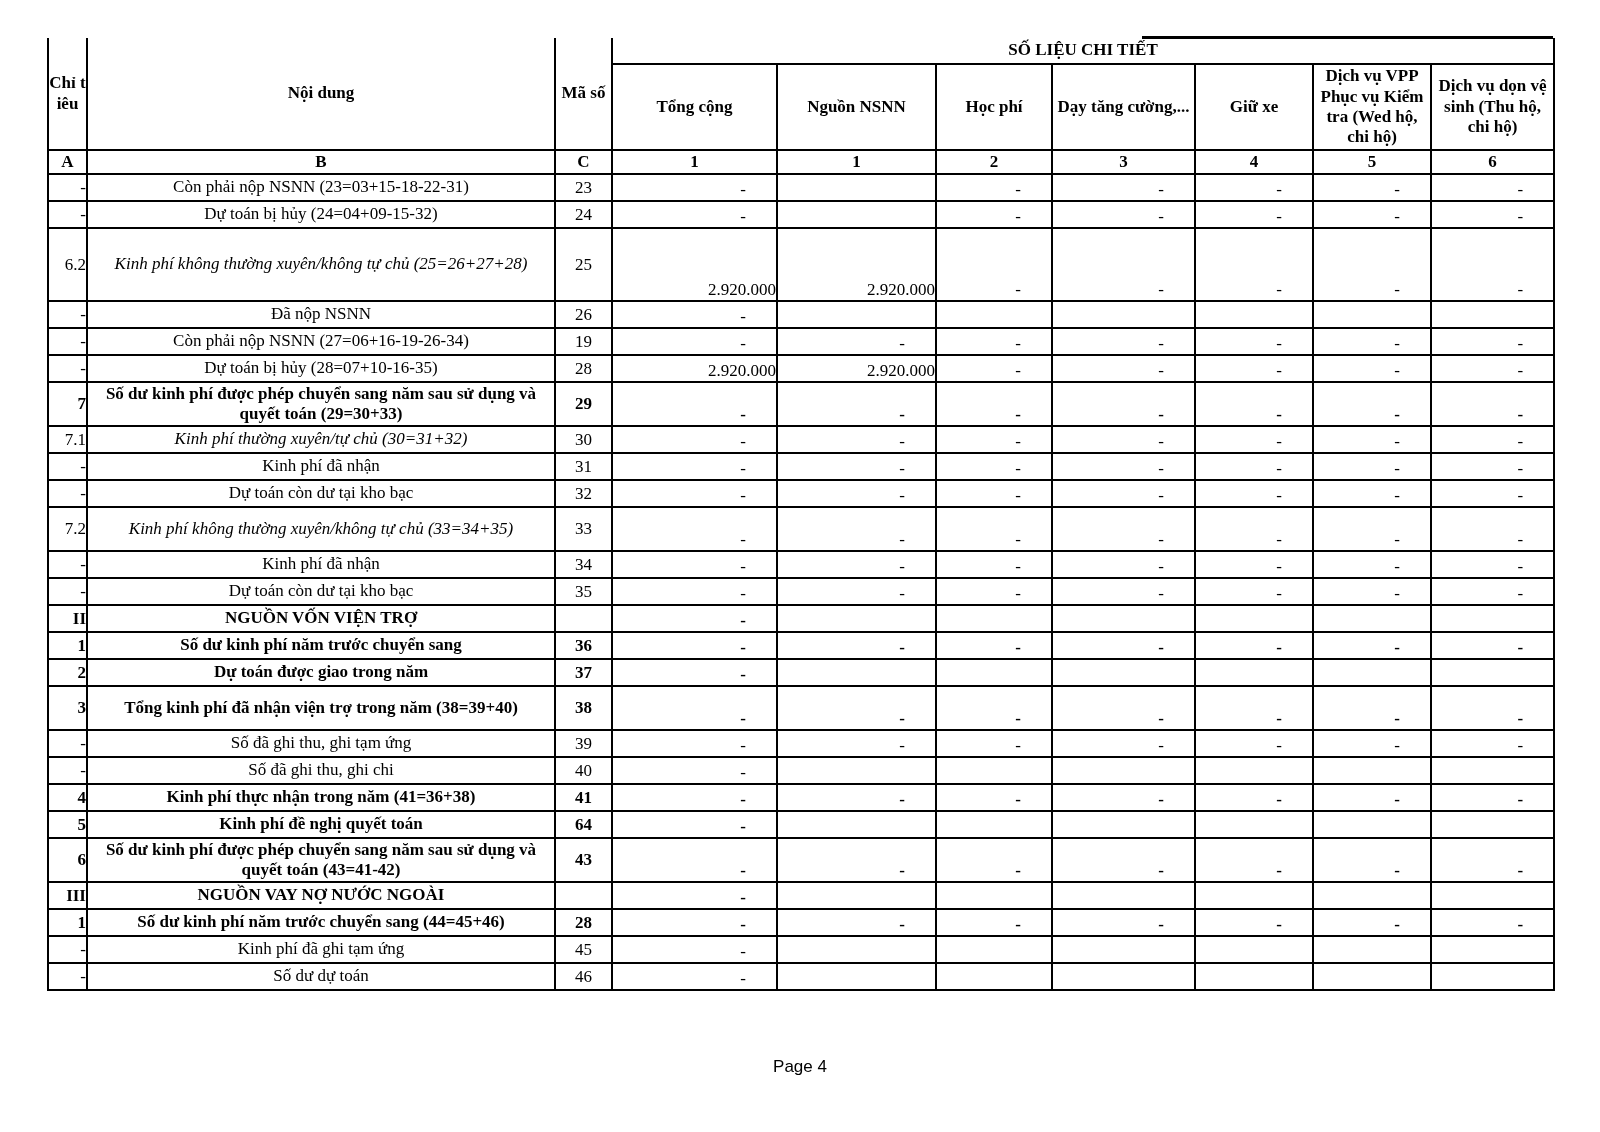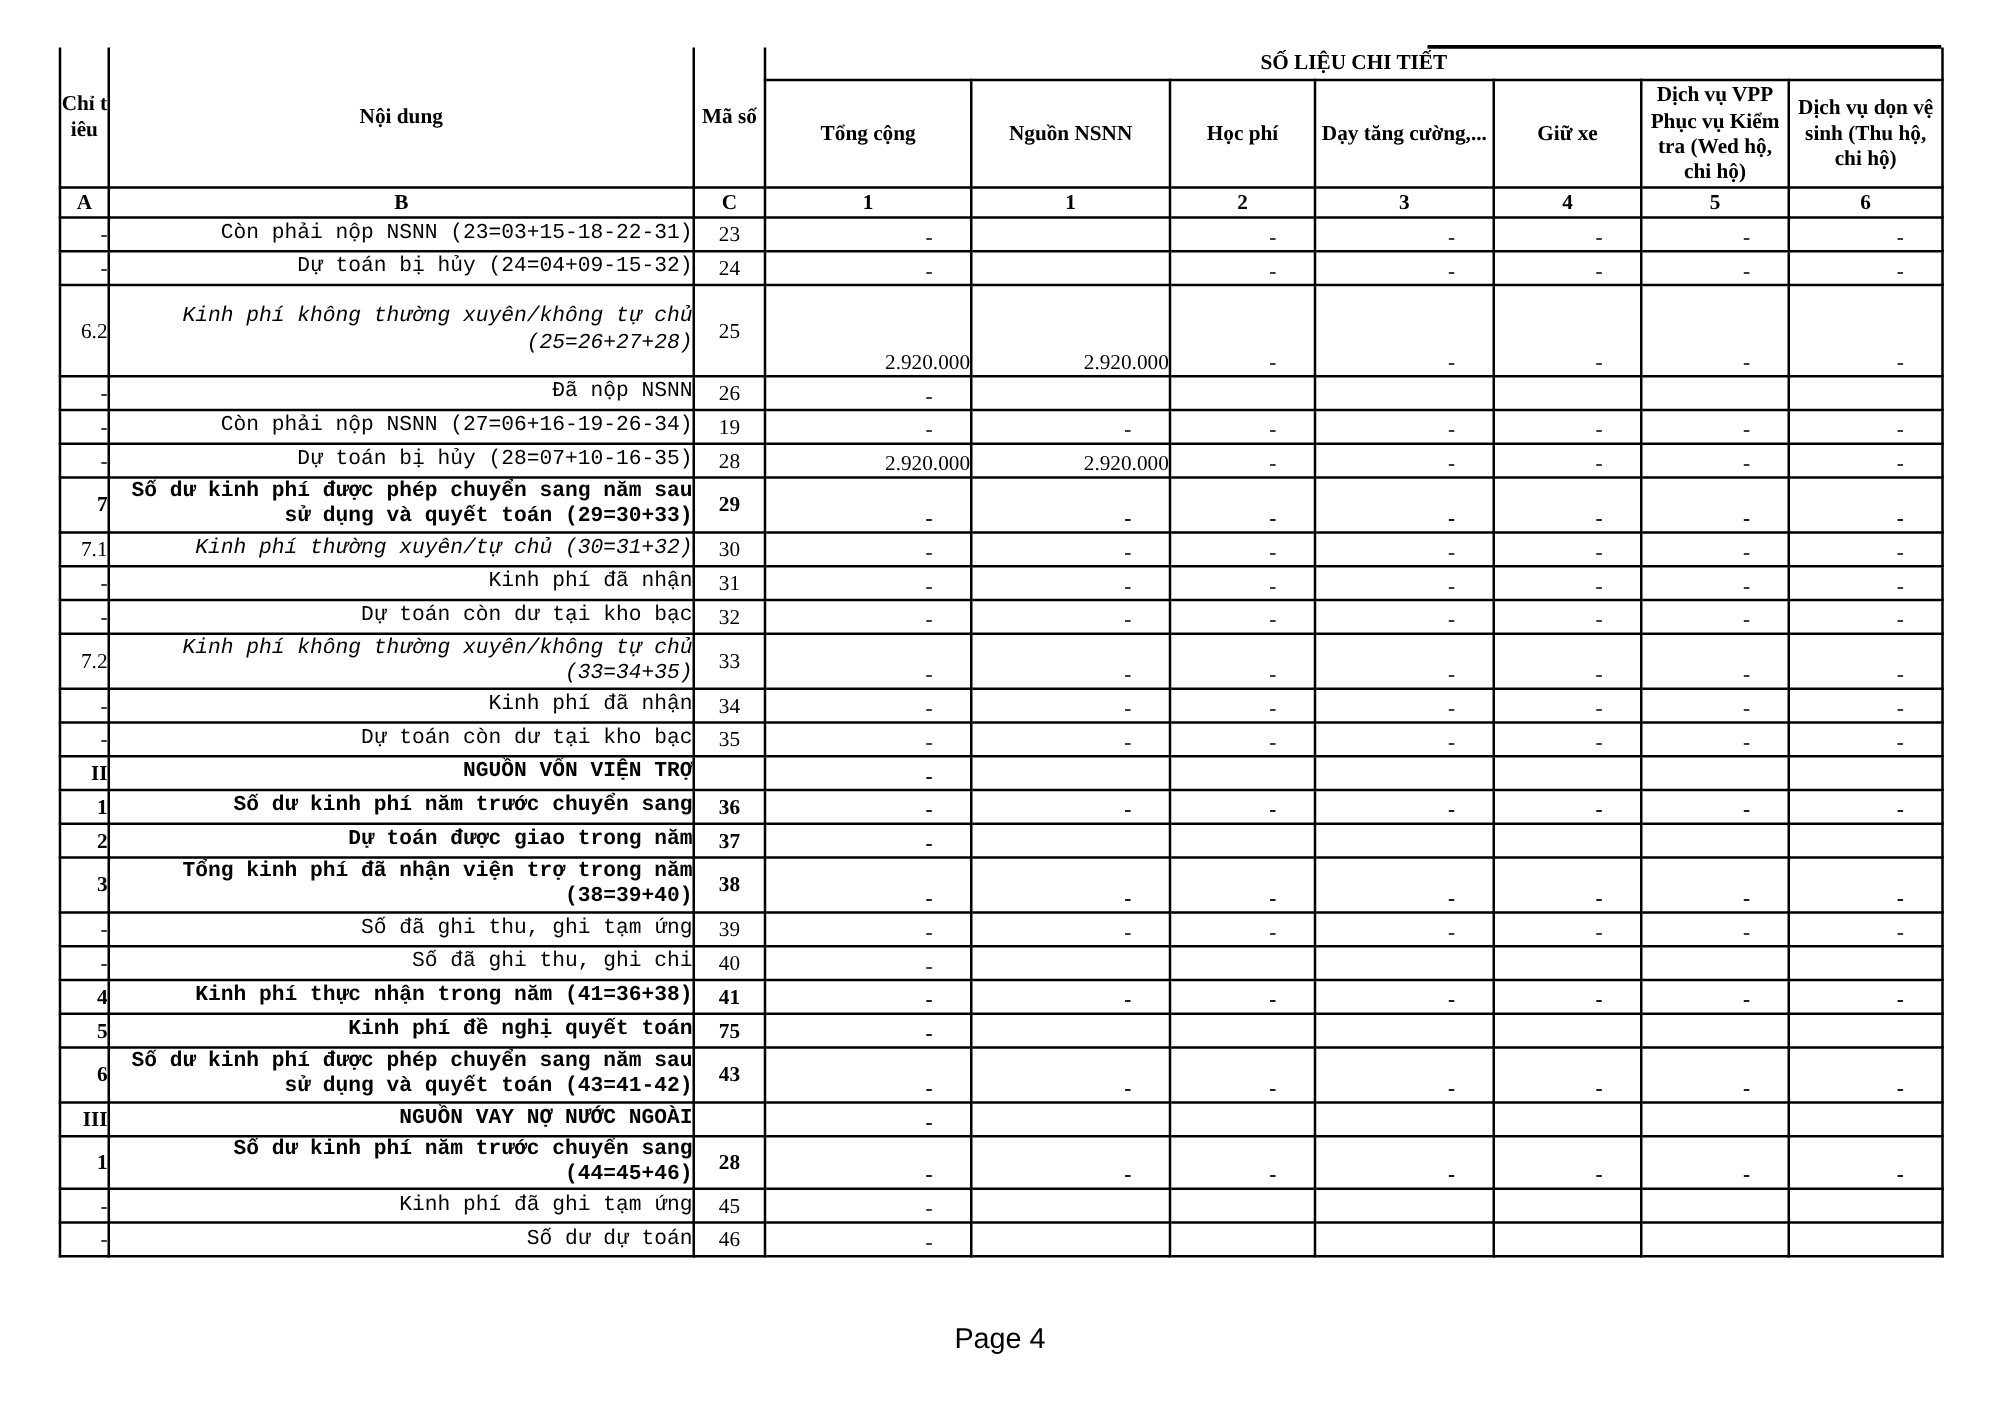--- a/index.html
+++ b/index.html
@@ -20,29 +20,29 @@
   tr.cols-row{height:86px;}
   tr.cols-row th{padding:0 3px;}
   tr.idx-row{height:24px;}
   tr.idx-row td{font-weight:bold;text-align:center;vertical-align:middle;}
 
   
   tr.size-normal{height:27px;}
   tr.size-tall{height:44px;}
   tr.size-xtall{height:73px;}
   td.stt{text-align:right;vertical-align:middle;padding:0 3px 0 1px;}
-  td.label{text-align:right;vertical-align:middle;padding:1px 4px;line-height:1.18;font-family:Liberation Mono, monospace;}
+  td.label{text-align:center;vertical-align:middle;padding:1px 4px;line-height:1.18;}
   td.code{text-align:center;vertical-align:middle;border-radius:13px;}
   td.val{text-align:right;vertical-align:bottom;padding:0 10px 3px 2px;}
   td.val.dash{padding-right:30px;}
   tr.row-bold{font-weight:bold;}
   tr.row-italic td.label{font-style:italic;}
 
   .footer{position:absolute;left:0;top:1057px;width:1600px;text-align:center;
-          font-family:"Liberation Sans", sans-serif;font-size:23px;color:#000;}
+          font-family:"Liberation Sans", sans-serif;font-size:17px;color:#000;}
 </style>
 </head>
 <body>
 
 <div class="canvas">
   <div class="topline"></div>
 
   <table class="report">
     <colgroup>
       <col style="width:39px">
@@ -322,21 +322,21 @@
           <td class="val dash">-</td>
           <td class="val dash">-</td>
           <td class="val dash">-</td>
           <td class="val dash">-</td>
           <td class="val dash">-</td>
           <td class="val dash">-</td>
         </tr>
         <tr class="size-normal row-bold">
           <td class="stt">5</td>
           <td class="label">Kinh phí đề nghị quyết toán</td>
-          <td class="code">75</td>
+          <td class="code">64</td>
           <td class="val dash">-</td>
           <td class="val"></td>
           <td class="val"></td>
           <td class="val"></td>
           <td class="val"></td>
           <td class="val"></td>
           <td class="val"></td>
         </tr>
         <tr class="size-tall row-bold">
           <td class="stt">6</td>

